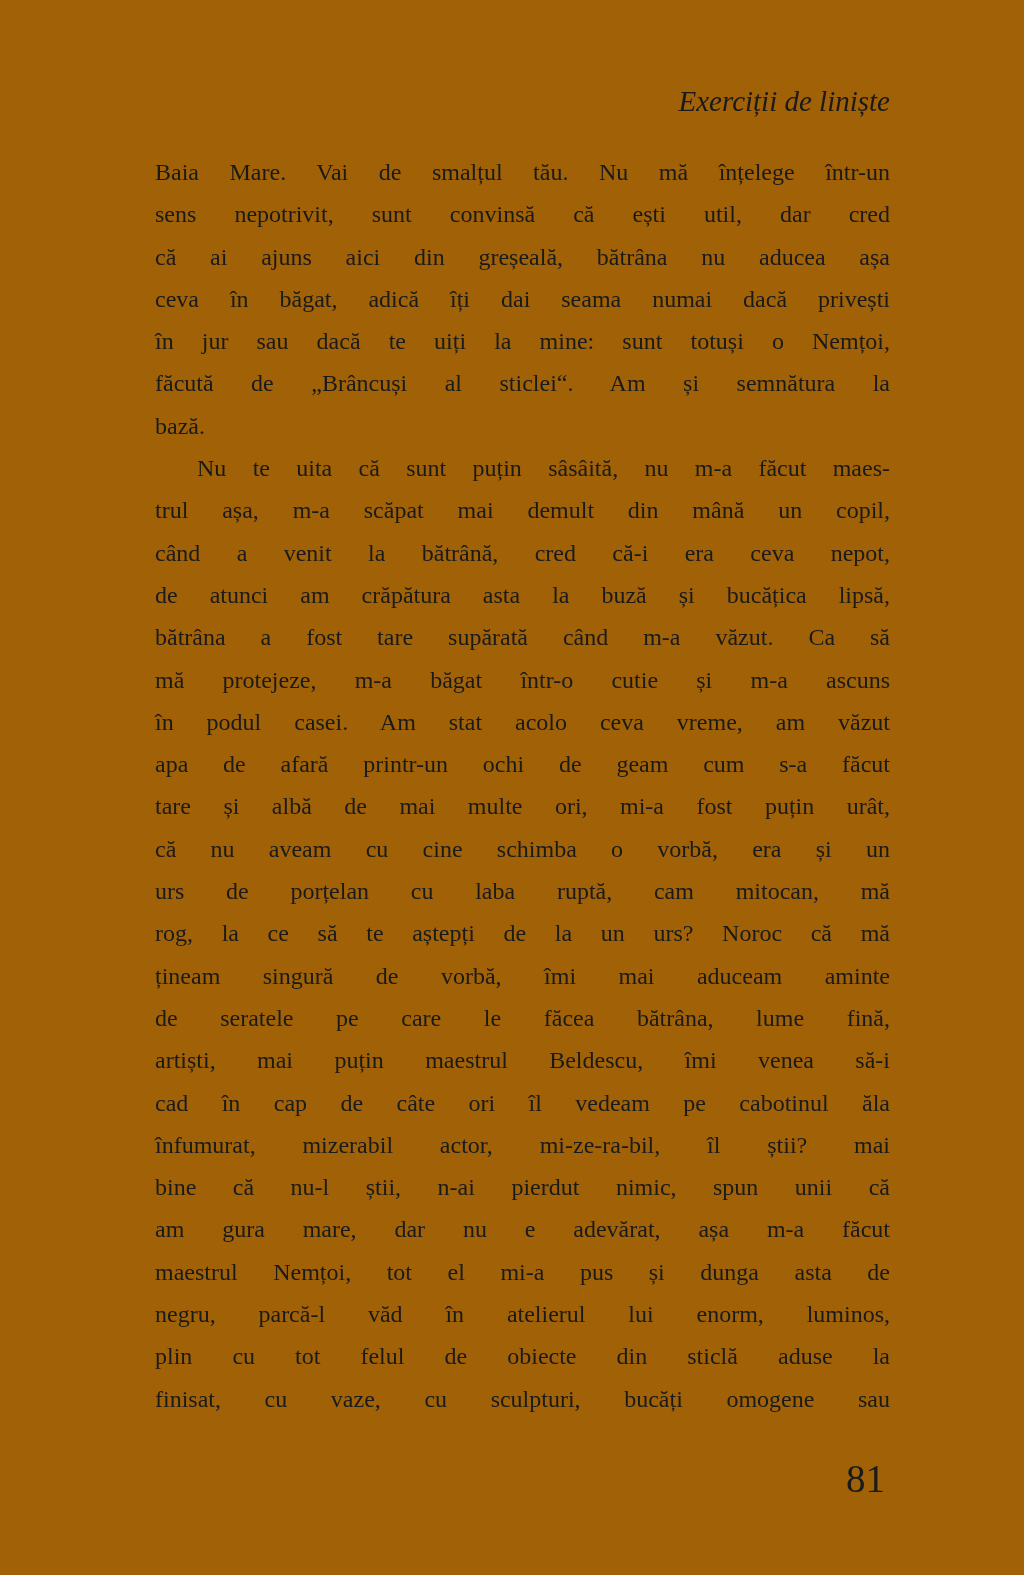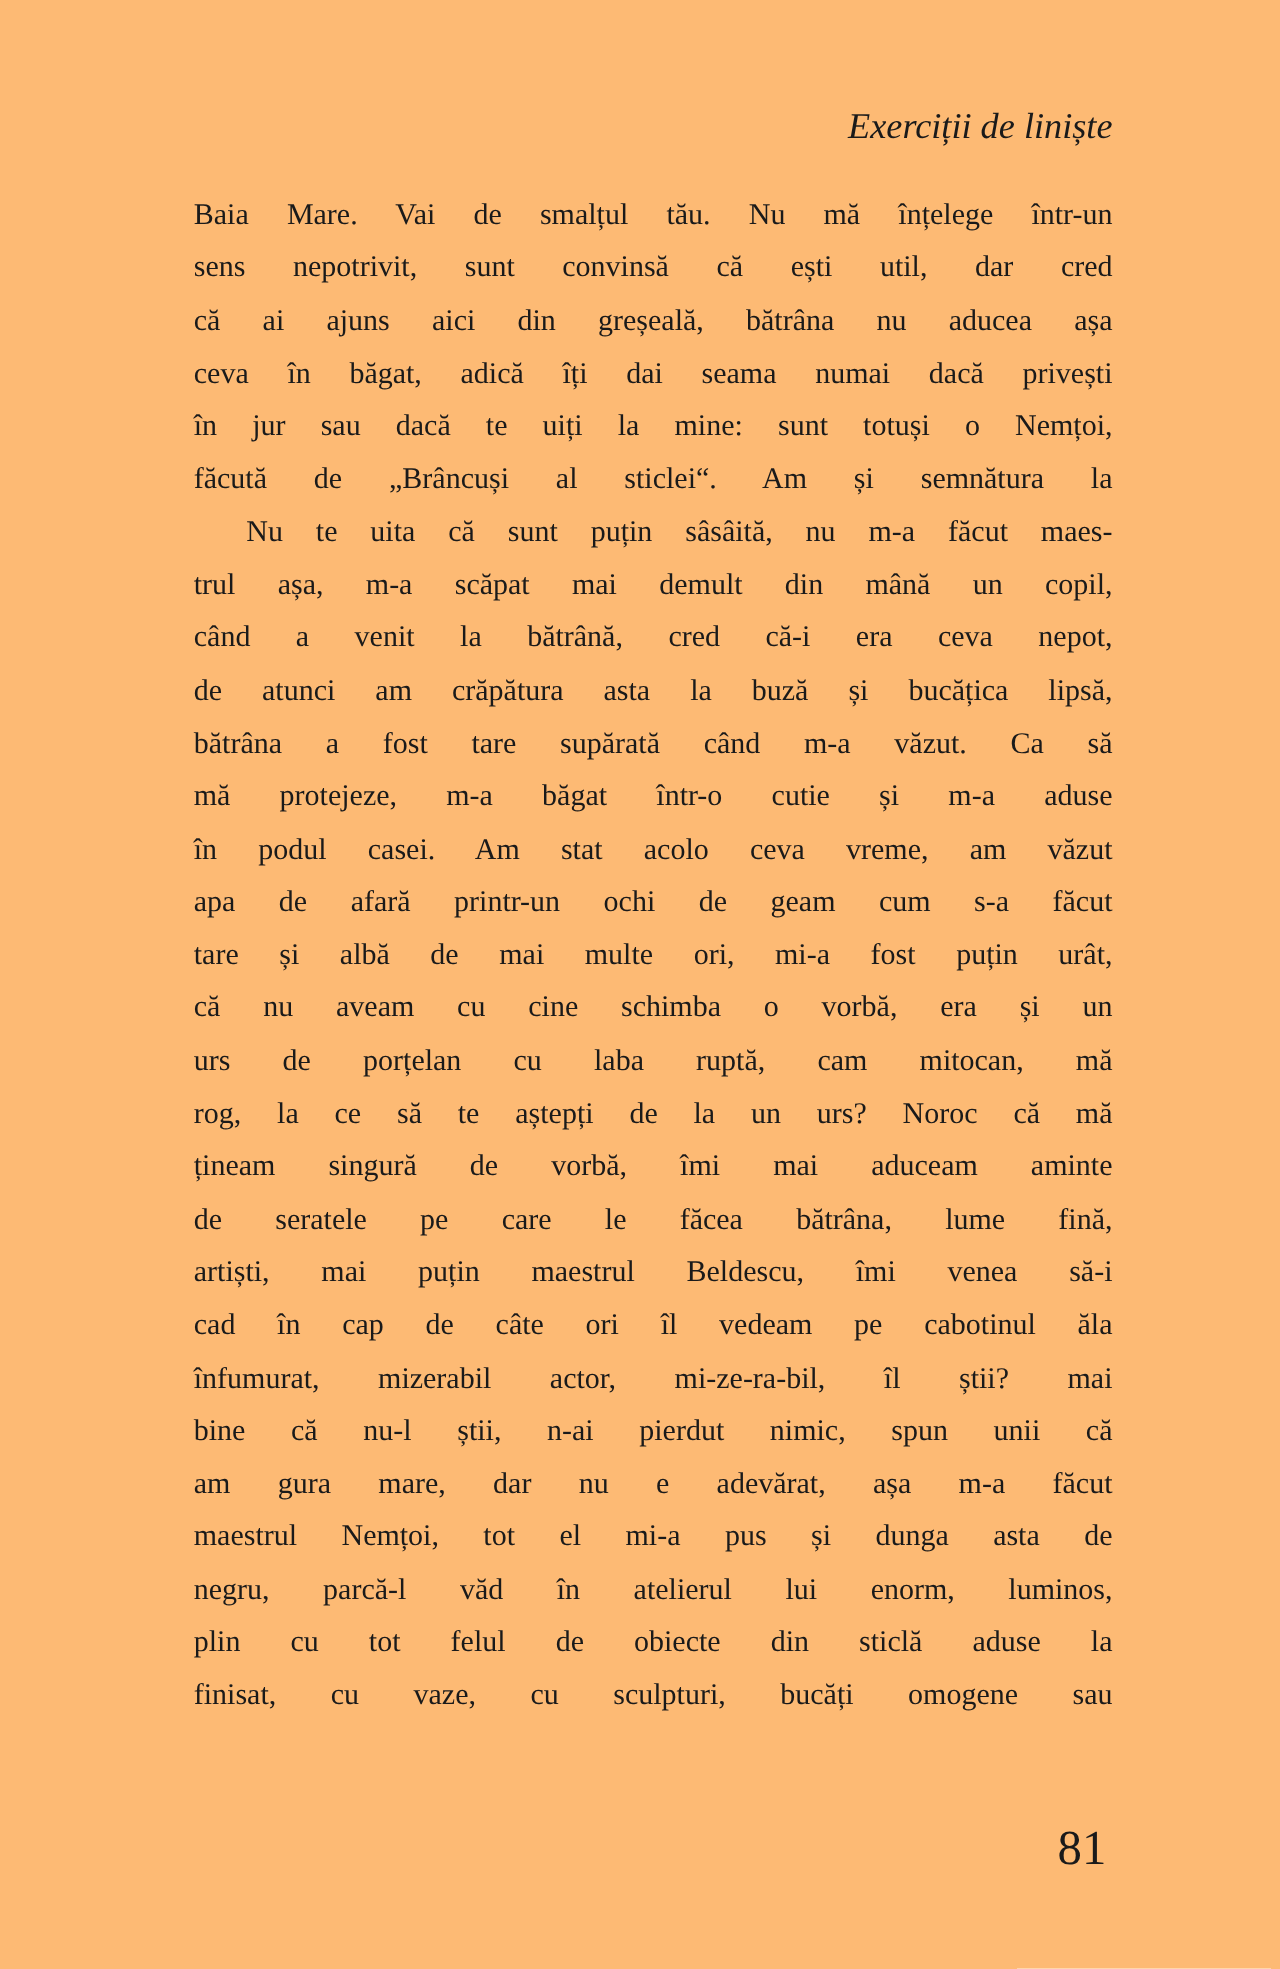--- a/index.html
+++ b/index.html
@@ -55,36 +55,37 @@
     left: 155px;
     width: 730px;
     text-align: right;
     font-size: 39px;
     line-height: 34px;
   }
 </style>
 </head>
 <body>
 
-<div class="page" style="background: #fdba74; color: rgb(26, 26, 26);">
+<div class="page" style="background: #a16207; color: rgb(26, 26, 26);">
   <div class="running-header">Exerciții de liniște</div>
 
   <div class="body-text">
       <div class="line">Baia Mare. Vai de smalțul tău. Nu mă înțelege într-un</div>
       <div class="line">sens nepotrivit, sunt convinsă că ești util, dar cred</div>
       <div class="line">că ai ajuns aici din greșeală, bătrâna nu aducea așa</div>
       <div class="line">ceva în băgat, adică îți dai seama numai dacă privești</div>
       <div class="line">în jur sau dacă te uiți la mine: sunt totuși o Nemțoi,</div>
       <div class="line">făcută de „Brâncuși al sticlei“. Am și semnătura la</div>
+      <div class="line no-justify">bază.</div>
       <div class="line indent">Nu te uita că sunt puțin sâsâită, nu m-a făcut maes-</div>
       <div class="line">trul așa, m-a scăpat mai demult din mână un copil,</div>
       <div class="line">când a venit la bătrână, cred că-i era ceva nepot,</div>
       <div class="line">de atunci am crăpătura asta la buză și bucățica lipsă,</div>
       <div class="line">bătrâna a fost tare supărată când m-a văzut. Ca să</div>
-      <div class="line">mă protejeze, m-a băgat într-o cutie și m-a aduse</div>
+      <div class="line">mă protejeze, m-a băgat într-o cutie și m-a ascuns</div>
       <div class="line">în podul casei. Am stat acolo ceva vreme, am văzut</div>
       <div class="line">apa de afară printr-un ochi de geam cum s-a făcut</div>
       <div class="line">tare și albă de mai multe ori, mi-a fost puțin urât,</div>
       <div class="line">că nu aveam cu cine schimba o vorbă, era și un</div>
       <div class="line">urs de porțelan cu laba ruptă, cam mitocan, mă</div>
       <div class="line">rog, la ce să te aștepți de la un urs? Noroc că mă</div>
       <div class="line">țineam singură de vorbă, îmi mai aduceam aminte</div>
       <div class="line">de seratele pe care le făcea bătrâna, lume fină,</div>
       <div class="line">artiști, mai puțin maestrul Beldescu, îmi venea să-i</div>
       <div class="line">cad în cap de câte ori îl vedeam pe cabotinul ăla</div>

